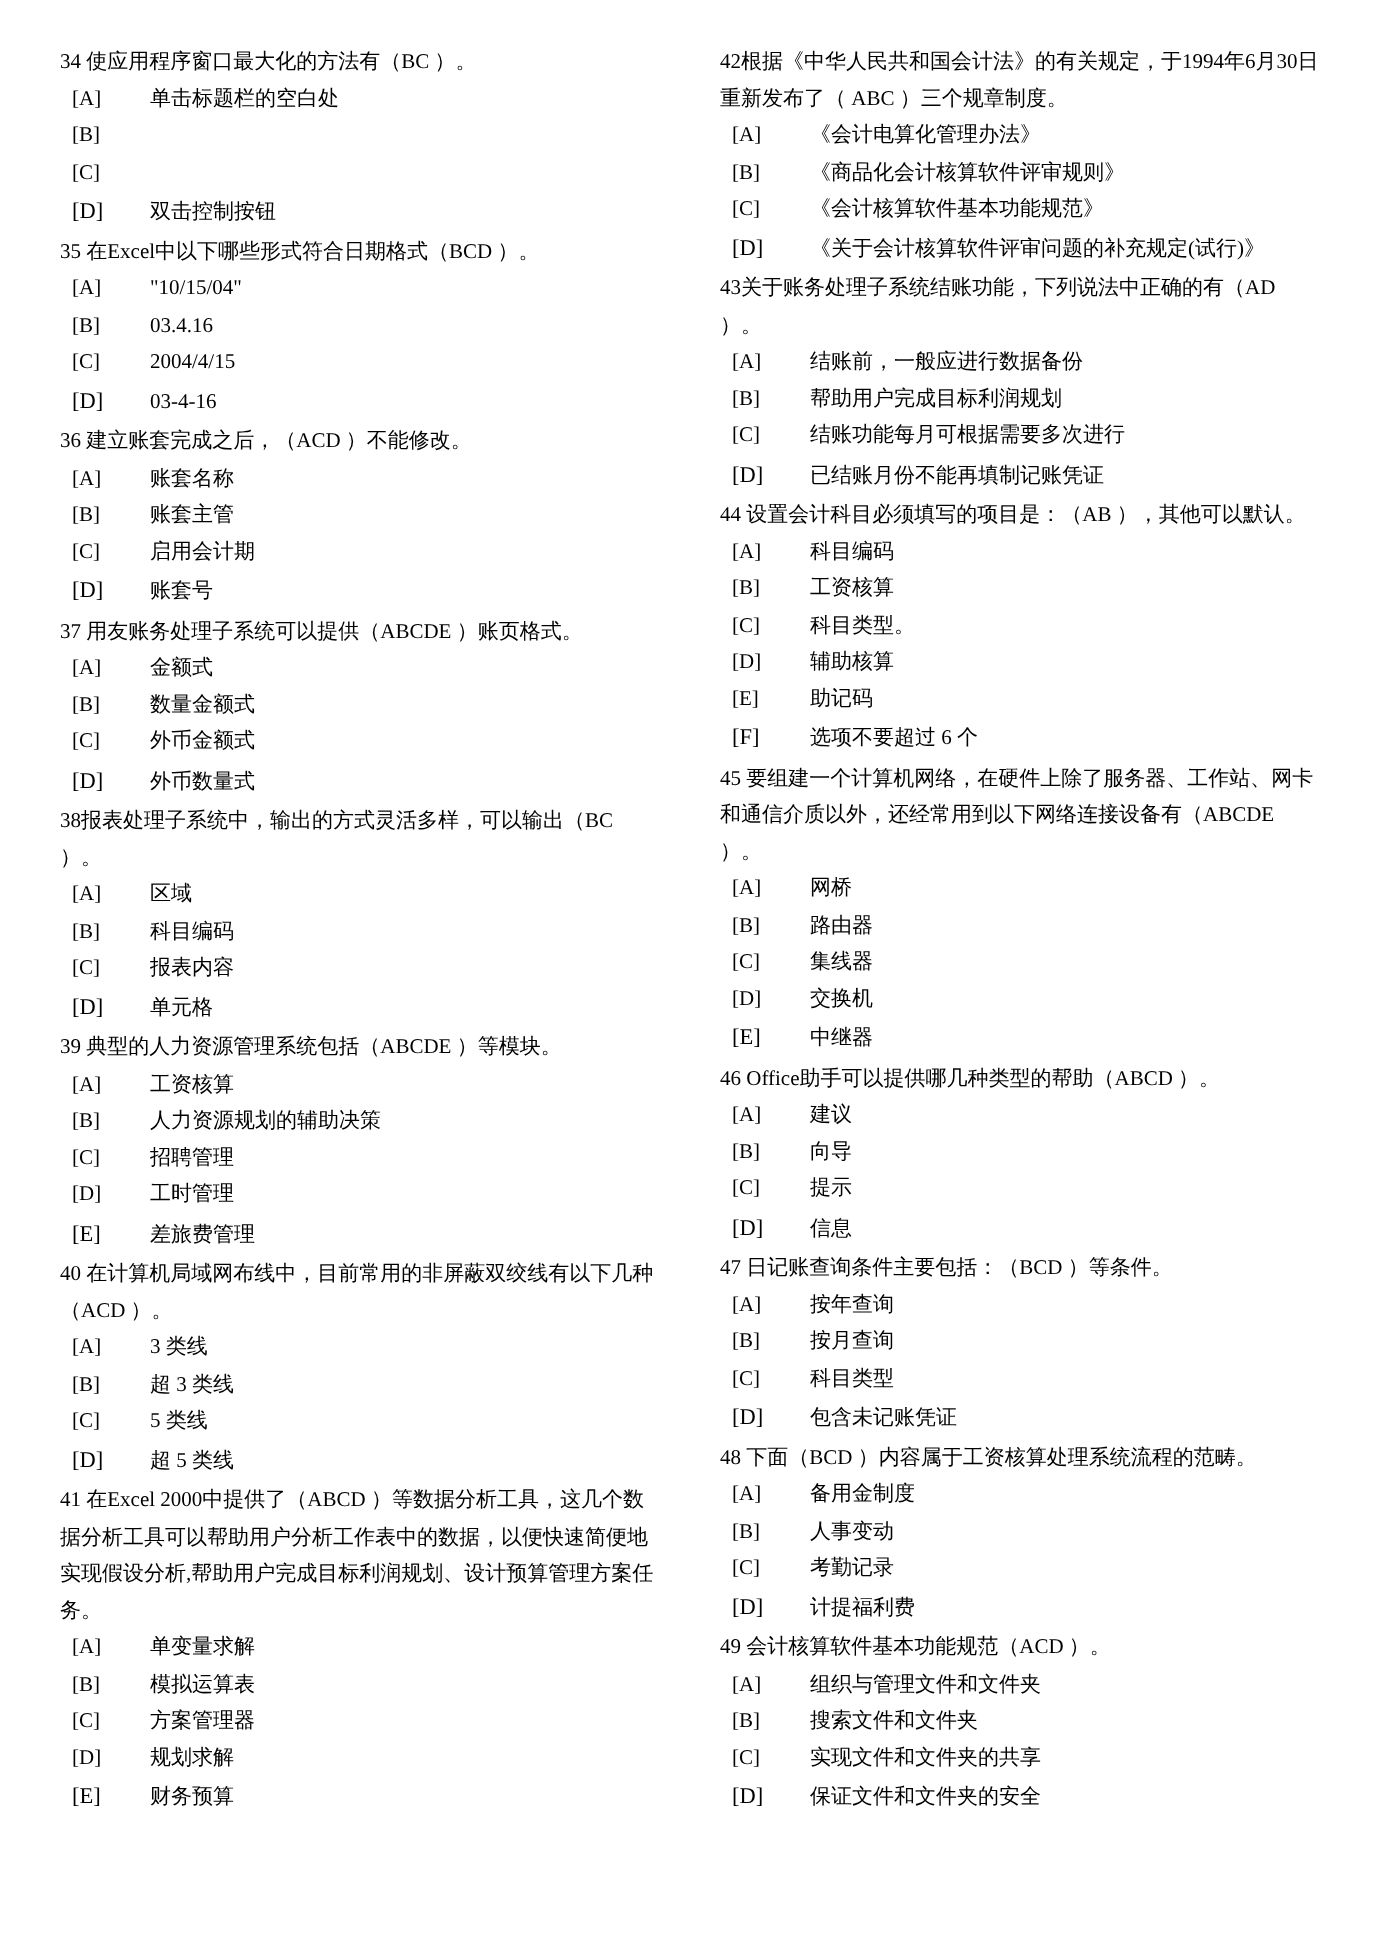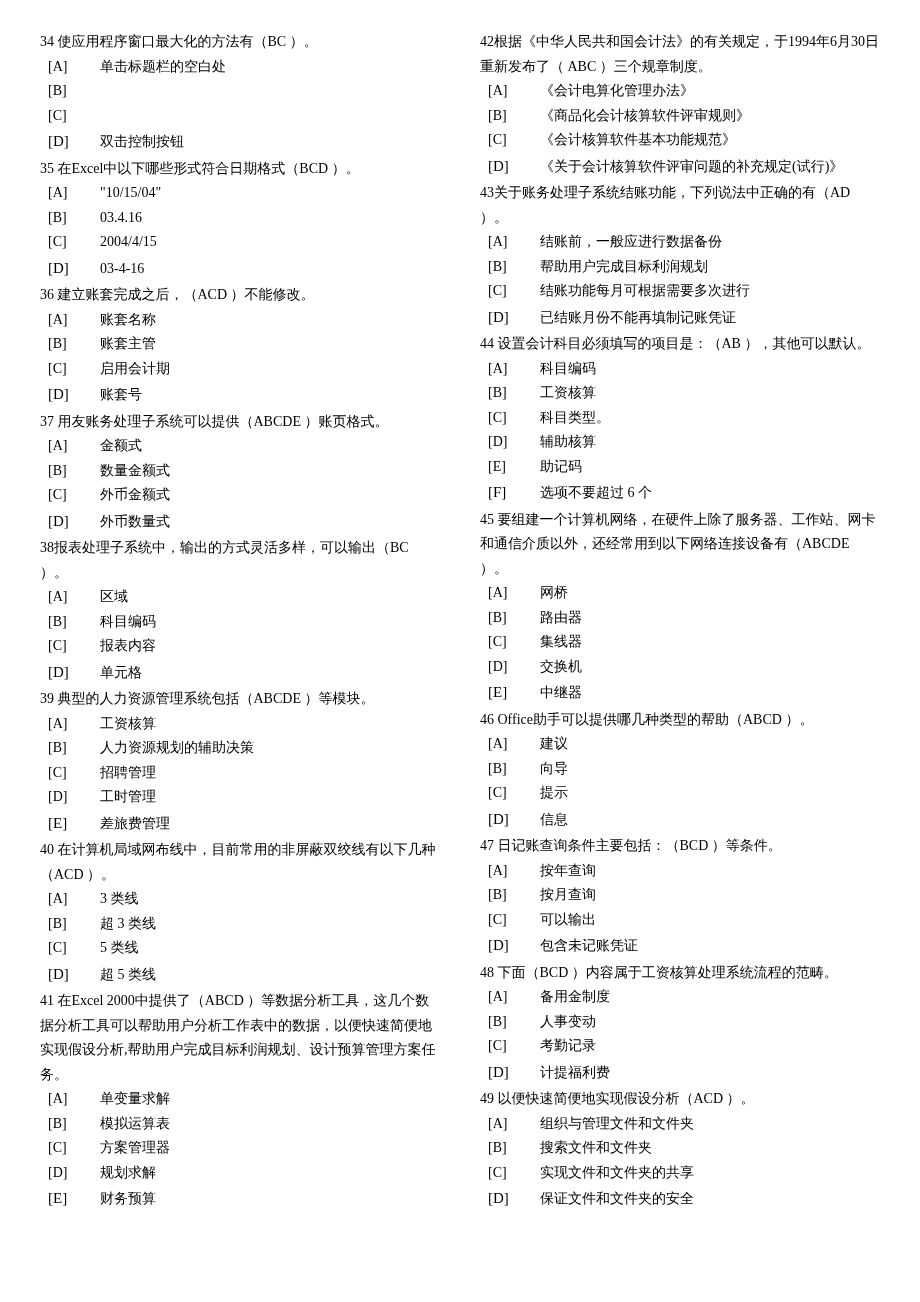--- a/index.html
+++ b/index.html
@@ -318,21 +318,21 @@
       <div class="opt">
         <span class="opt-key">[A]</span>
         <span>按年查询</span>
       </div>
       <div class="opt">
         <span class="opt-key">[B]</span>
         <span>按月查询</span>
       </div>
       <div class="opt">
         <span class="opt-key">[C]</span>
-        <span>可以输出</span>
+        <span>科目类型</span>
       </div>
       <div class="opt">
         <span class="opt-key-d">[D]</span>
         <span>包含未记账凭证</span>
       </div>
     </div>
     <div class="question">
       <div class="q-line"><span class="q-num">48</span><span> </span><span>下面（BCD ）内容属于工资核算处理系统流程的范畴。</span></div>
       <div class="opt">
         <span class="opt-key">[A]</span>
@@ -345,21 +345,21 @@
       <div class="opt">
         <span class="opt-key">[C]</span>
         <span>考勤记录</span>
       </div>
       <div class="opt">
         <span class="opt-key-d">[D]</span>
         <span>计提福利费</span>
       </div>
     </div>
     <div class="question">
-      <div class="q-line"><span class="q-num">49</span><span> </span><span>以便快速简便地实现假设分析（ACD ）。</span></div>
+      <div class="q-line"><span class="q-num">49</span><span> </span><span>会计核算软件基本功能规范（ACD ）。</span></div>
       <div class="opt">
         <span class="opt-key">[A]</span>
         <span>组织与管理文件和文件夹</span>
       </div>
       <div class="opt">
         <span class="opt-key">[B]</span>
         <span>搜索文件和文件夹</span>
       </div>
       <div class="opt">
         <span class="opt-key">[C]</span>

